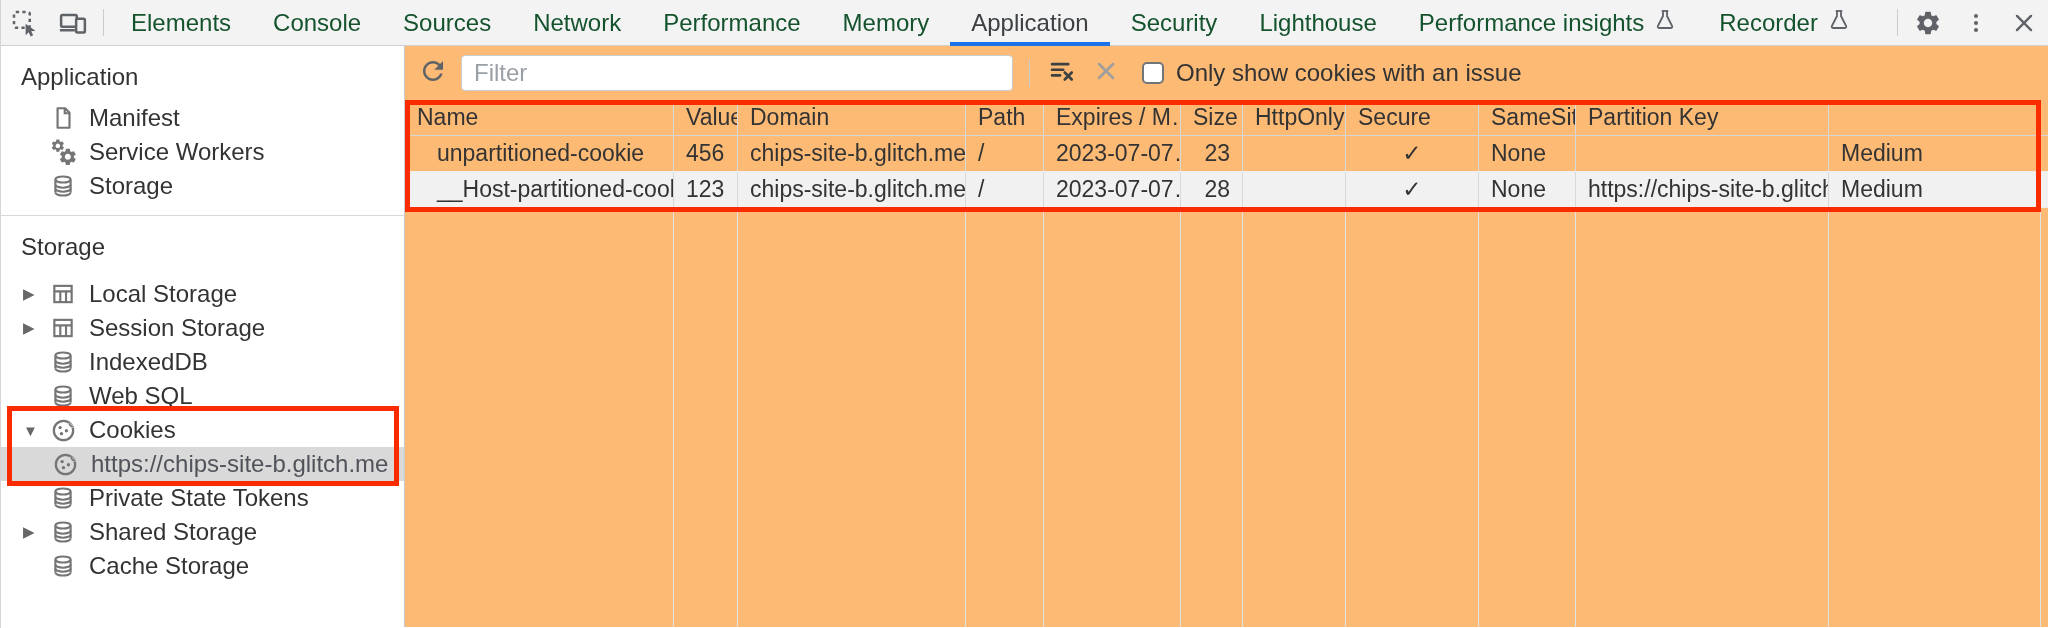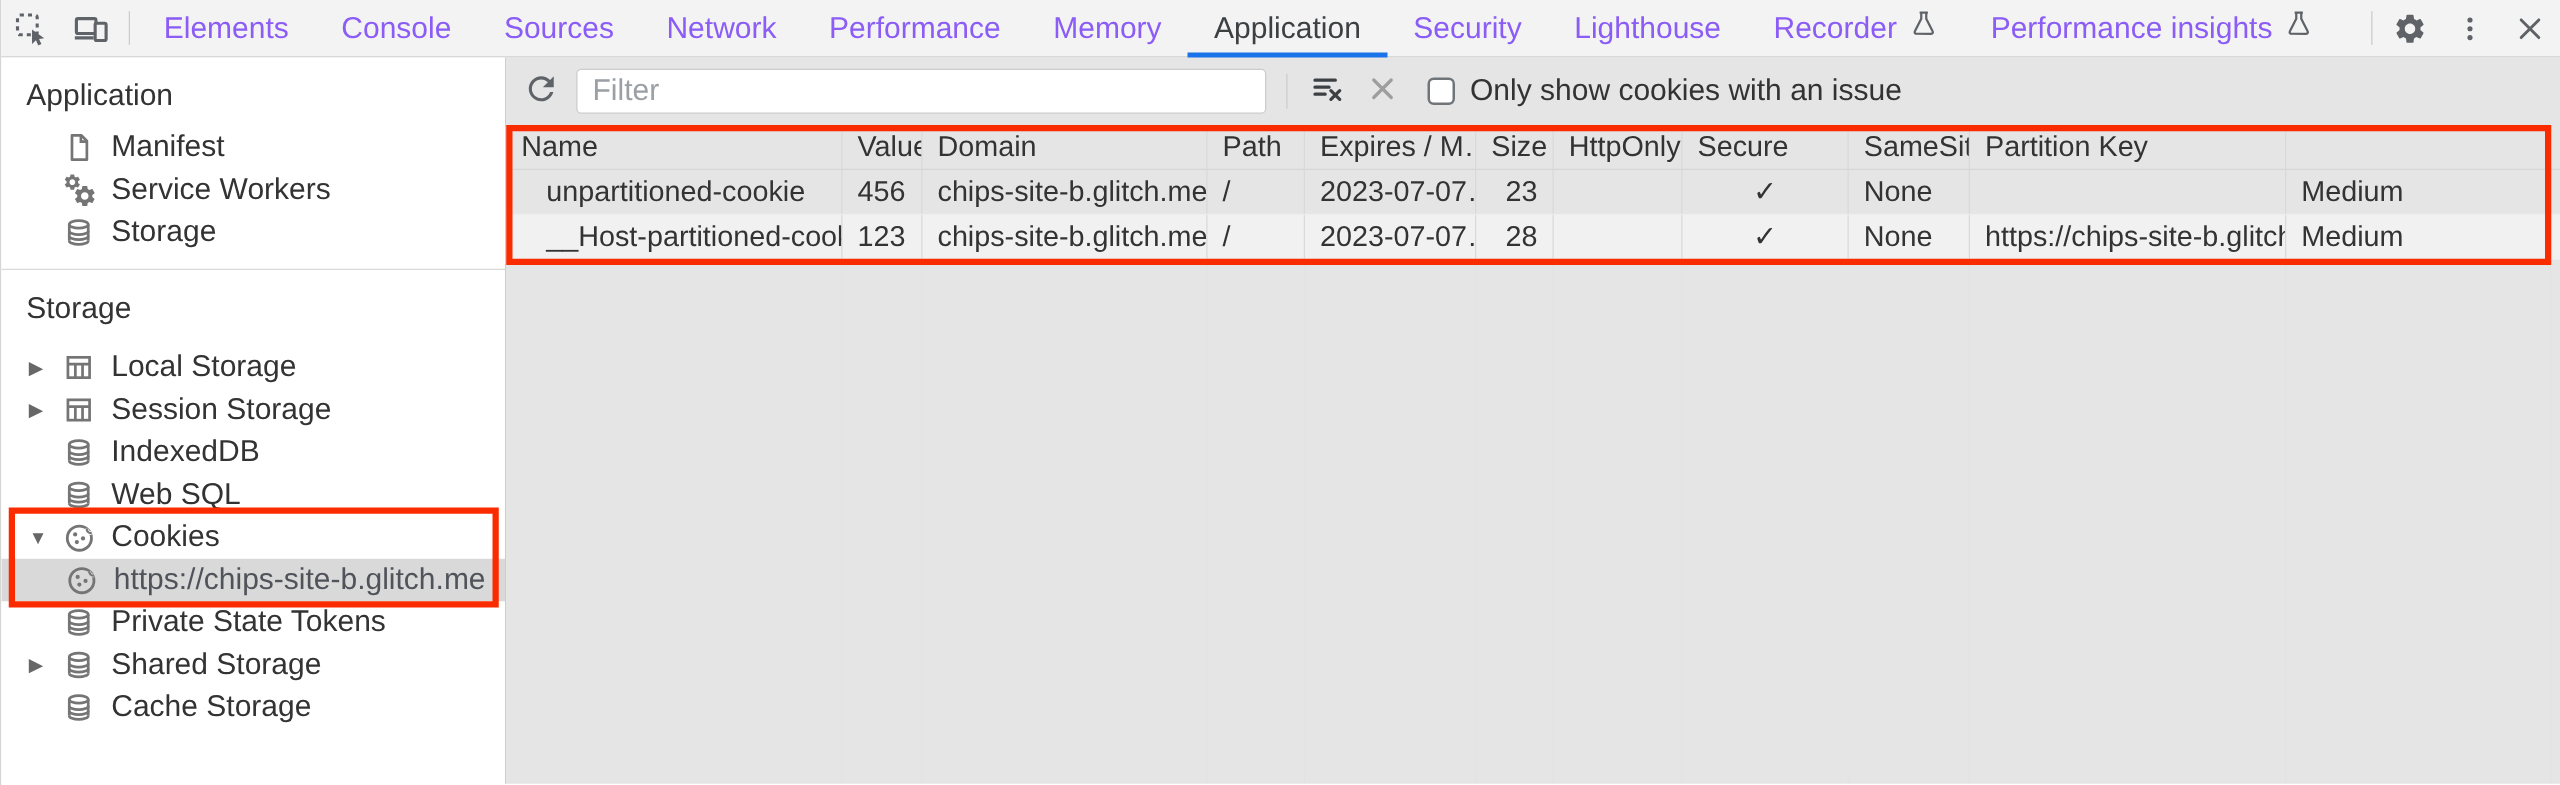--- a/index.html
+++ b/index.html
@@ -8,21 +8,21 @@
     font-family:"Liberation Sans","DejaVu Sans",sans-serif;color:#333;
     border-left:1px solid #d5d5d5;box-sizing:border-box;overflow:hidden;
   }
   
   .tabbar{height:46px;background:#f3f3f3;border-bottom:1px solid #d0d0d0;
     display:flex;align-items:stretch;box-sizing:border-box;}
   .iconbtn{width:48px;display:flex;align-items:center;justify-content:center;cursor:pointer;}
   .iconbtn svg{display:block;}
   .vsep{width:1px;background:#ccc;margin:9px 6px;}
   .tab{position:relative;display:flex;align-items:center;padding:0 21px;
-    font-size:24px;color:#8b5cf6;cursor:pointer;white-space:nowrap;}
+    font-size:24px;color:#14532d;cursor:pointer;white-space:nowrap;}
   .tab .flask{margin-left:9px;}
   .tab.selected{color:#3c4043;}
   .tab.selected::after{content:"";position:absolute;left:0;right:0;bottom:-1px;height:4px;background:#1a73e8;}
   .right-tools{margin-left:auto;display:flex;align-items:stretch;}
   
   .bodyrow{display:flex;height:581px;}
   
   .sidebar{width:404px;border-right:1px solid #ccc;box-sizing:border-box;position:relative;
     background:#fff;flex:none;overflow:hidden;}
   .side-section{padding:14px 0 12px;}
@@ -33,21 +33,21 @@
   .item .arrow{width:26px;flex:none;font-size:15px;color:#676767;display:flex;align-items:center;justify-content:flex-start;}
   .item .sicon{width:28px;flex:none;display:flex;align-items:center;justify-content:center;margin-right:12px;}
   .item.child{padding-left:50px;}
   .item.selected{background:#d9d9d9;}
   .item.selected .lbl{color:#50535a;}
   
   .red-box{position:absolute;border:5px solid #fb2b00;box-sizing:border-box;pointer-events:none;z-index:6;}
   .red-box.sidebar-box{left:6px;top:360px;width:392px;height:80px;}
   .red-box.table-box{left:0;top:0;width:1636px;height:112px;}
   
-  .main{flex:1;display:flex;flex-direction:column;min-width:0;background:#e5e5e5;}
+  .main{flex:1;display:flex;flex-direction:column;min-width:0;background:#fdba74;}
   .cookie-toolbar{height:54px;display:flex;align-items:center;padding-left:6px;flex:none;}
   .toolbtn{width:44px;height:44px;display:flex;align-items:center;justify-content:center;cursor:pointer;flex:none;}
   .filter-input{width:552px;height:36px;box-sizing:border-box;border:1px solid #ccc;border-radius:4px;
     margin-left:6px;font-size:24px;padding:0 12px;color:#333;outline:none;
     font-family:"Liberation Sans","DejaVu Sans",sans-serif;}
   .filter-input::placeholder{color:#9aa0a6;}
   .tool-sep{width:1px;height:28px;background:#ccc;margin:0 10px 0 16px;}
   .checkbox{width:22px;height:22px;border:2px solid #70757a;border-radius:5px;background:#fff;
     margin-left:14px;flex:none;cursor:pointer;box-sizing:border-box;}
   .chk-label{font-size:24px;color:#333;margin-left:12px;white-space:nowrap;}
@@ -115,30 +115,30 @@
     <div class="tab selected">
         <span>Application</span>
       </div>
     <div class="tab">
         <span>Security</span>
       </div>
     <div class="tab">
         <span>Lighthouse</span>
       </div>
     <div class="tab">
-      <span>Recorder</span>
+      <span>Performance insights</span>
       <span class="flask">
         <svg width="24" height="24" viewBox="0 0 24 24">
           <path d="M10 3 v5 L4.9 18 a1.3 1.3 0 0 0 1.1 2 h12 a1.3 1.3 0 0 0 1.1 -2 L14 8 V3" fill="none" stroke="#5f6368" stroke-width="1.8" stroke-linejoin="round"></path>
           <path d="M8.7 3 h6.6" stroke="#5f6368" stroke-width="1.8"></path>
         </svg>
       </span>
     </div>
     <div class="tab">
-      <span>Performance insights</span>
+      <span>Recorder</span>
       <span class="flask">
         <svg width="24" height="24" viewBox="0 0 24 24">
           <path d="M10 3 v5 L4.9 18 a1.3 1.3 0 0 0 1.1 2 h12 a1.3 1.3 0 0 0 1.1 -2 L14 8 V3" fill="none" stroke="#5f6368" stroke-width="1.8" stroke-linejoin="round"></path>
           <path d="M8.7 3 h6.6" stroke="#5f6368" stroke-width="1.8"></path>
         </svg>
       </span>
     </div>
 
     <div class="right-tools">
       <div class="vsep"></div>

